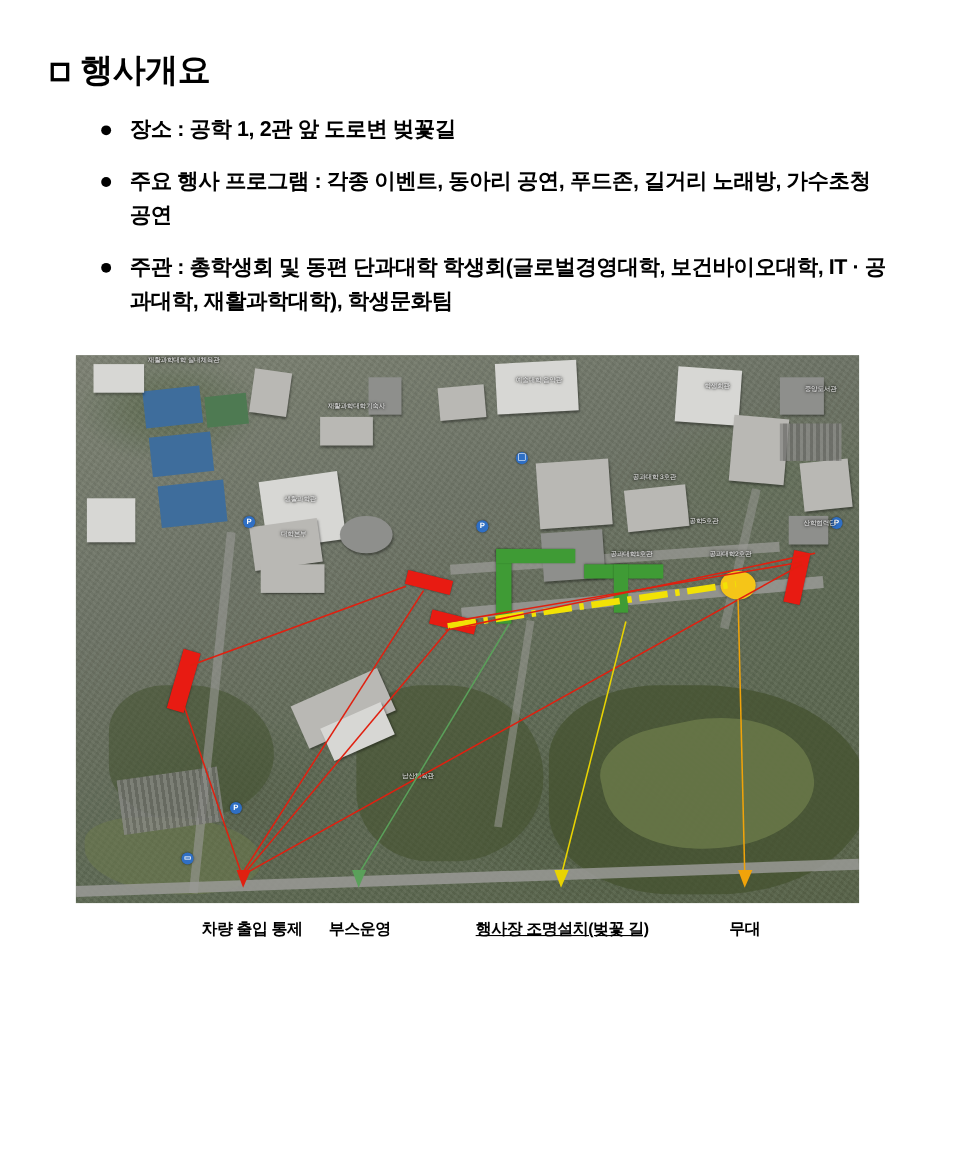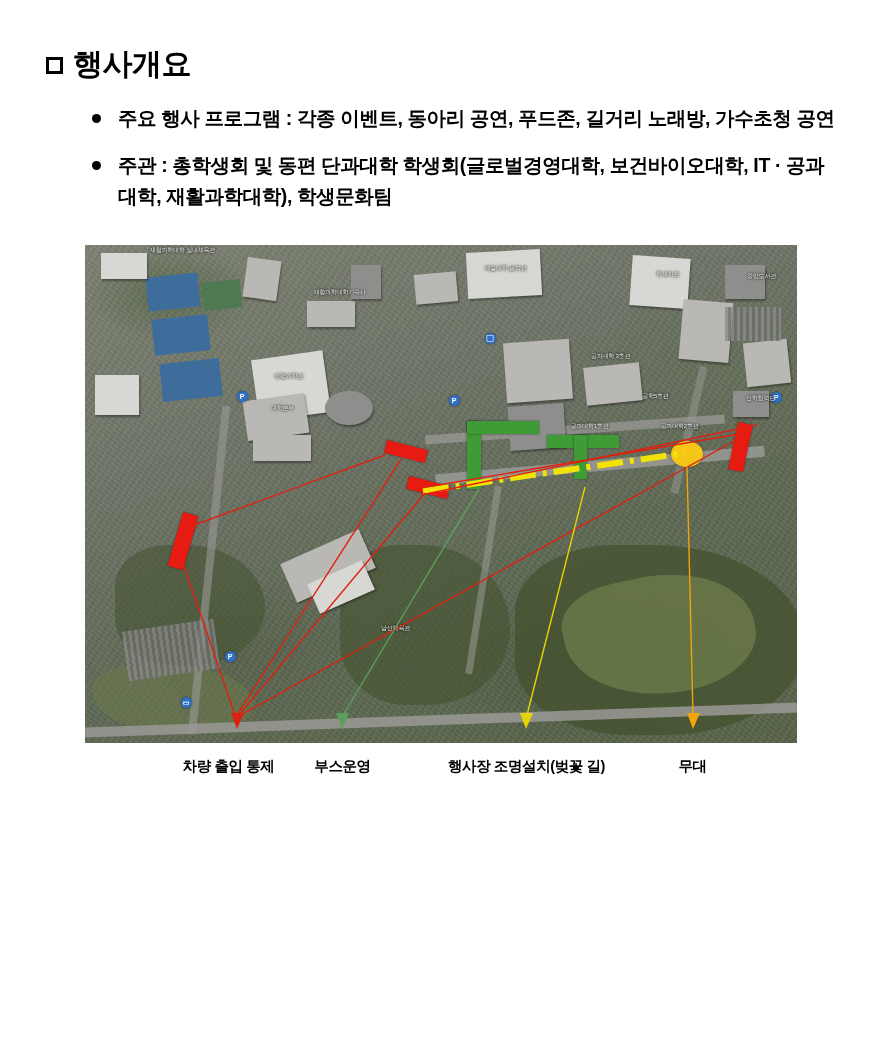--- a/index.html
+++ b/index.html
@@ -11,21 +11,21 @@
     width: 869px;
     height: 1058px;
     position: relative;
     font-family: "Liberation Sans", sans-serif;
     color: #000000;
     overflow: hidden;
   }
 
   
   .doc {
-    padding: 44px 28px 0 40px;
+    padding: 44px 59px 0 40px;
     box-sizing: border-box;
   }
   .section-heading {
     display: flex;
     align-items: center;
     gap: 10px;
     font-size: 30px;
     font-weight: bold;
     letter-spacing: -0.5px;
     margin: 0 0 18px 6px;
@@ -190,20 +190,23 @@
 <body>
 
 <div class="doc">
 
   <div class="section-heading">
     <span class="square-bullet"></span>
     <span>행사개요</span>
   </div>
 
   <ul class="bullets">
+    <li>
+      <span>장소 : 공학 1, 2관 앞 도로변 벚꽃길</span>
+    </li>
     <li class="li-2">
       <span>주요 행사 프로그램 : 각종 이벤트, 동아리 공연, 푸드존, 길거리 노래방, 가수초청 공연</span>
     </li>
     <li class="li-2">
       <span>주관 : 총학생회 및 동편 단과대학 학생회(글로벌경영대학, 보건바이오대학, IT · 공과대학, 재활과학대학), 학생문화팀</span>
     </li>
   </ul>
 
   <div class="figure">
 
@@ -306,20 +309,20 @@
 
         <path d="M500 242 L442 470" stroke="#e8d302" stroke-width="1.4" fill="none"></path>
         <polygon points="441,484 435,468 448,468" fill="#e8d302"></polygon>
 
         <path d="M602 222 L608 470" stroke="#f0a30a" stroke-width="1.4" fill="none"></path>
         <polygon points="608,484 602,468 615,468" fill="#f0a30a"></polygon>
       </svg>
     </div>
 
     <div class="legend">
-      <div class="legend-item" style="left:144px;">차량 출입 통제</div>
+      <div class="legend-item" style="left:160px;">차량 출입 통제</div>
       <div class="legend-item" style="left:258px;">부스운영</div>
-      <div class="legend-item" style="left:442px;">행사장 조명설치(벚꽃 길)</div>
+      <div class="legend-item" style="left:442px;text-decoration:underline;">행사장 조명설치(벚꽃 길)</div>
       <div class="legend-item" style="left:608px;">무대</div>
     </div>
 
   </div>
 </div>
 
 </body></html>

